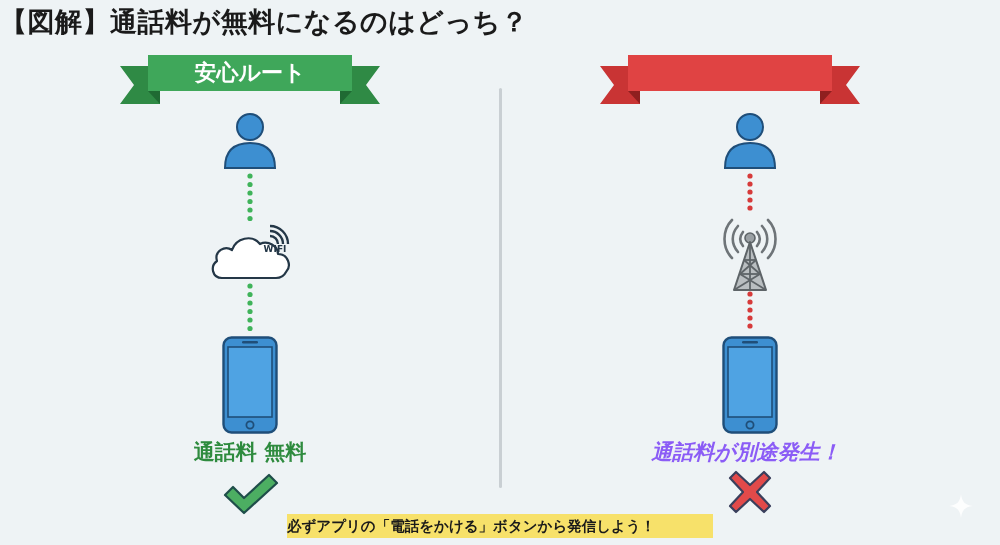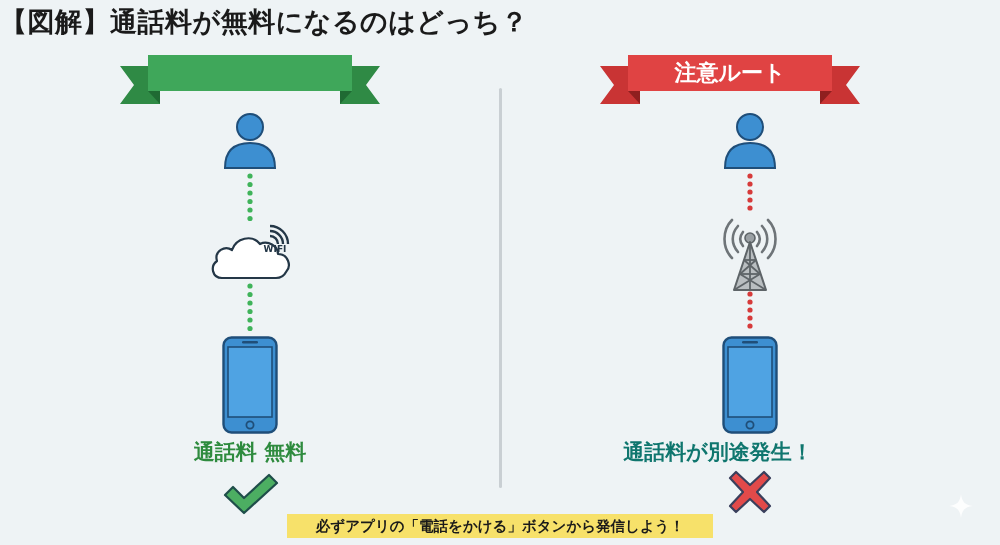--- a/index.html
+++ b/index.html
@@ -25,40 +25,41 @@
     line-height: 36px; text-align: center; color: #fff;
     font-size: 22px; font-weight: bold;
   }
   .icon { position: absolute; }
   .result {
     position: absolute; top: 438px; font-size: 21px; font-weight: bold;
     text-align: center; width: 300px;
   }
   .note {
     position: absolute; left: 287px; top: 514px; width: 426px; height: 24px;
-    background: #f7e16a; line-height: 24px; text-align: center;
+    background: #f7e16a; line-height: 24px; text-align: left;
     font-size: 14.5px; font-weight: bold; color: #1a1a1a;
   }
   .sparkle { position: absolute; left: 948px; top: 493px; }
 </style>
 </head>
 <body>
 
 <div class="title">【図解】通話料が無料になるのはどっち？</div>
 
 <div class="divider"></div>
 
 <div class="ribbon" style="left:120px;">
   <svg width="260" height="55" viewBox="0 0 260 55">
     <polygon points="0,14 40,14 40,52 0,52 14,33" fill="#2f8a45"></polygon>
     <polygon points="260,14 220,14 220,52 260,52 246,33" fill="#2f8a45"></polygon>
     <polygon points="28,39 40,39 40,52" fill="#1f6a33"></polygon>
     <polygon points="232,39 220,39 220,52" fill="#1f6a33"></polygon>
     <rect x="28" y="3" width="204" height="36" fill="#3fa75a"></rect>
   </svg>
+  <div class="label">安心ルート</div>
 </div>
 
 <svg class="icon" style="left:222px;top:112px;" width="56" height="58" viewBox="0 0 56 58">
   <circle cx="28" cy="15" r="13" fill="#3d8fd1" stroke="#1f4e79" stroke-width="2"></circle>
   <path d="M3,56 C3,38 13,31 28,31 C43,31 53,38 53,56 Z" fill="#3d8fd1" stroke="#1f4e79" stroke-width="2"></path>
 </svg>
 
 <svg class="icon" style="left:246px;top:172px;" width="8" height="50">
   <circle cx="4" cy="4" r="2.6" fill="#3fb35a"></circle>
     <circle cx="4" cy="12.5" r="2.6" fill="#3fb35a"></circle>
@@ -99,21 +100,20 @@
 </svg>
 
 <div class="ribbon" style="left:600px;">
   <svg width="260" height="55" viewBox="0 0 260 55">
     <polygon points="0,14 40,14 40,52 0,52 14,33" fill="#c93434"></polygon>
     <polygon points="260,14 220,14 220,52 260,52 246,33" fill="#c93434"></polygon>
     <polygon points="28,39 40,39 40,52" fill="#8f1f1f"></polygon>
     <polygon points="232,39 220,39 220,52" fill="#8f1f1f"></polygon>
     <rect x="28" y="3" width="204" height="36" fill="#e04343"></rect>
   </svg>
-  <div class="label">注意ルート</div>
 </div>
 
 <svg class="icon" style="left:722px;top:112px;" width="56" height="58" viewBox="0 0 56 58">
   <circle cx="28" cy="15" r="13" fill="#3d8fd1" stroke="#1f4e79" stroke-width="2"></circle>
   <path d="M3,56 C3,38 13,31 28,31 C43,31 53,38 53,56 Z" fill="#3d8fd1" stroke="#1f4e79" stroke-width="2"></path>
 </svg>
 
 <svg class="icon" style="left:746px;top:172px;" width="8" height="42">
   <circle cx="4" cy="4" r="2.6" fill="#d63a3a"></circle>
     <circle cx="4" cy="12" r="2.6" fill="#d63a3a"></circle>
@@ -152,21 +152,21 @@
   <circle cx="4" cy="36" r="2.6" fill="#d63a3a"></circle>
 </svg>
 
 <svg class="icon" style="left:722px;top:336px;" width="56" height="98" viewBox="0 0 56 98">
   <rect x="1.5" y="1.5" width="53" height="95" rx="8" fill="#3d8fd1" stroke="#1f4e79" stroke-width="2.4"></rect>
   <rect x="6" y="11" width="44" height="70" fill="#4fa3e3" stroke="#1f4e79" stroke-width="1.6"></rect>
   <rect x="20" y="5" width="16" height="2.6" rx="1.3" fill="#1f4e79"></rect>
   <circle cx="28" cy="89" r="3.6" fill="none" stroke="#1f4e79" stroke-width="1.8"></circle>
 </svg>
 
-<div class="result" style="left:568px;color:#0f766e;">通話料が別途発生！</div>
+<div class="result" style="left:596px;color:#8b5cf6;font-style:italic;">通話料が別途発生！</div>
 
 <svg class="icon" style="left:728px;top:470px;" width="44" height="44" viewBox="0 0 44 44">
   <polygon points="8,2 22,15 36,2 42,8 29,22 42,36 36,42 22,29 8,42 2,36 15,22 2,8" fill="#e24a4a" stroke="#3a3f5c" stroke-width="2.2" stroke-linejoin="round"></polygon>
 </svg>
 
 <div class="note">必ずアプリの「電話をかける」ボタンから発信しよう！</div>
 
 <svg class="sparkle" width="26" height="26" viewBox="0 0 26 26">
   <path d="M13,1 C14,9 17,12 25,13 C17,14 14,17 13,25 C12,17 9,14 1,13 C9,12 12,9 13,1 Z" fill="#ffffff" opacity="0.85"></path>
 </svg>

